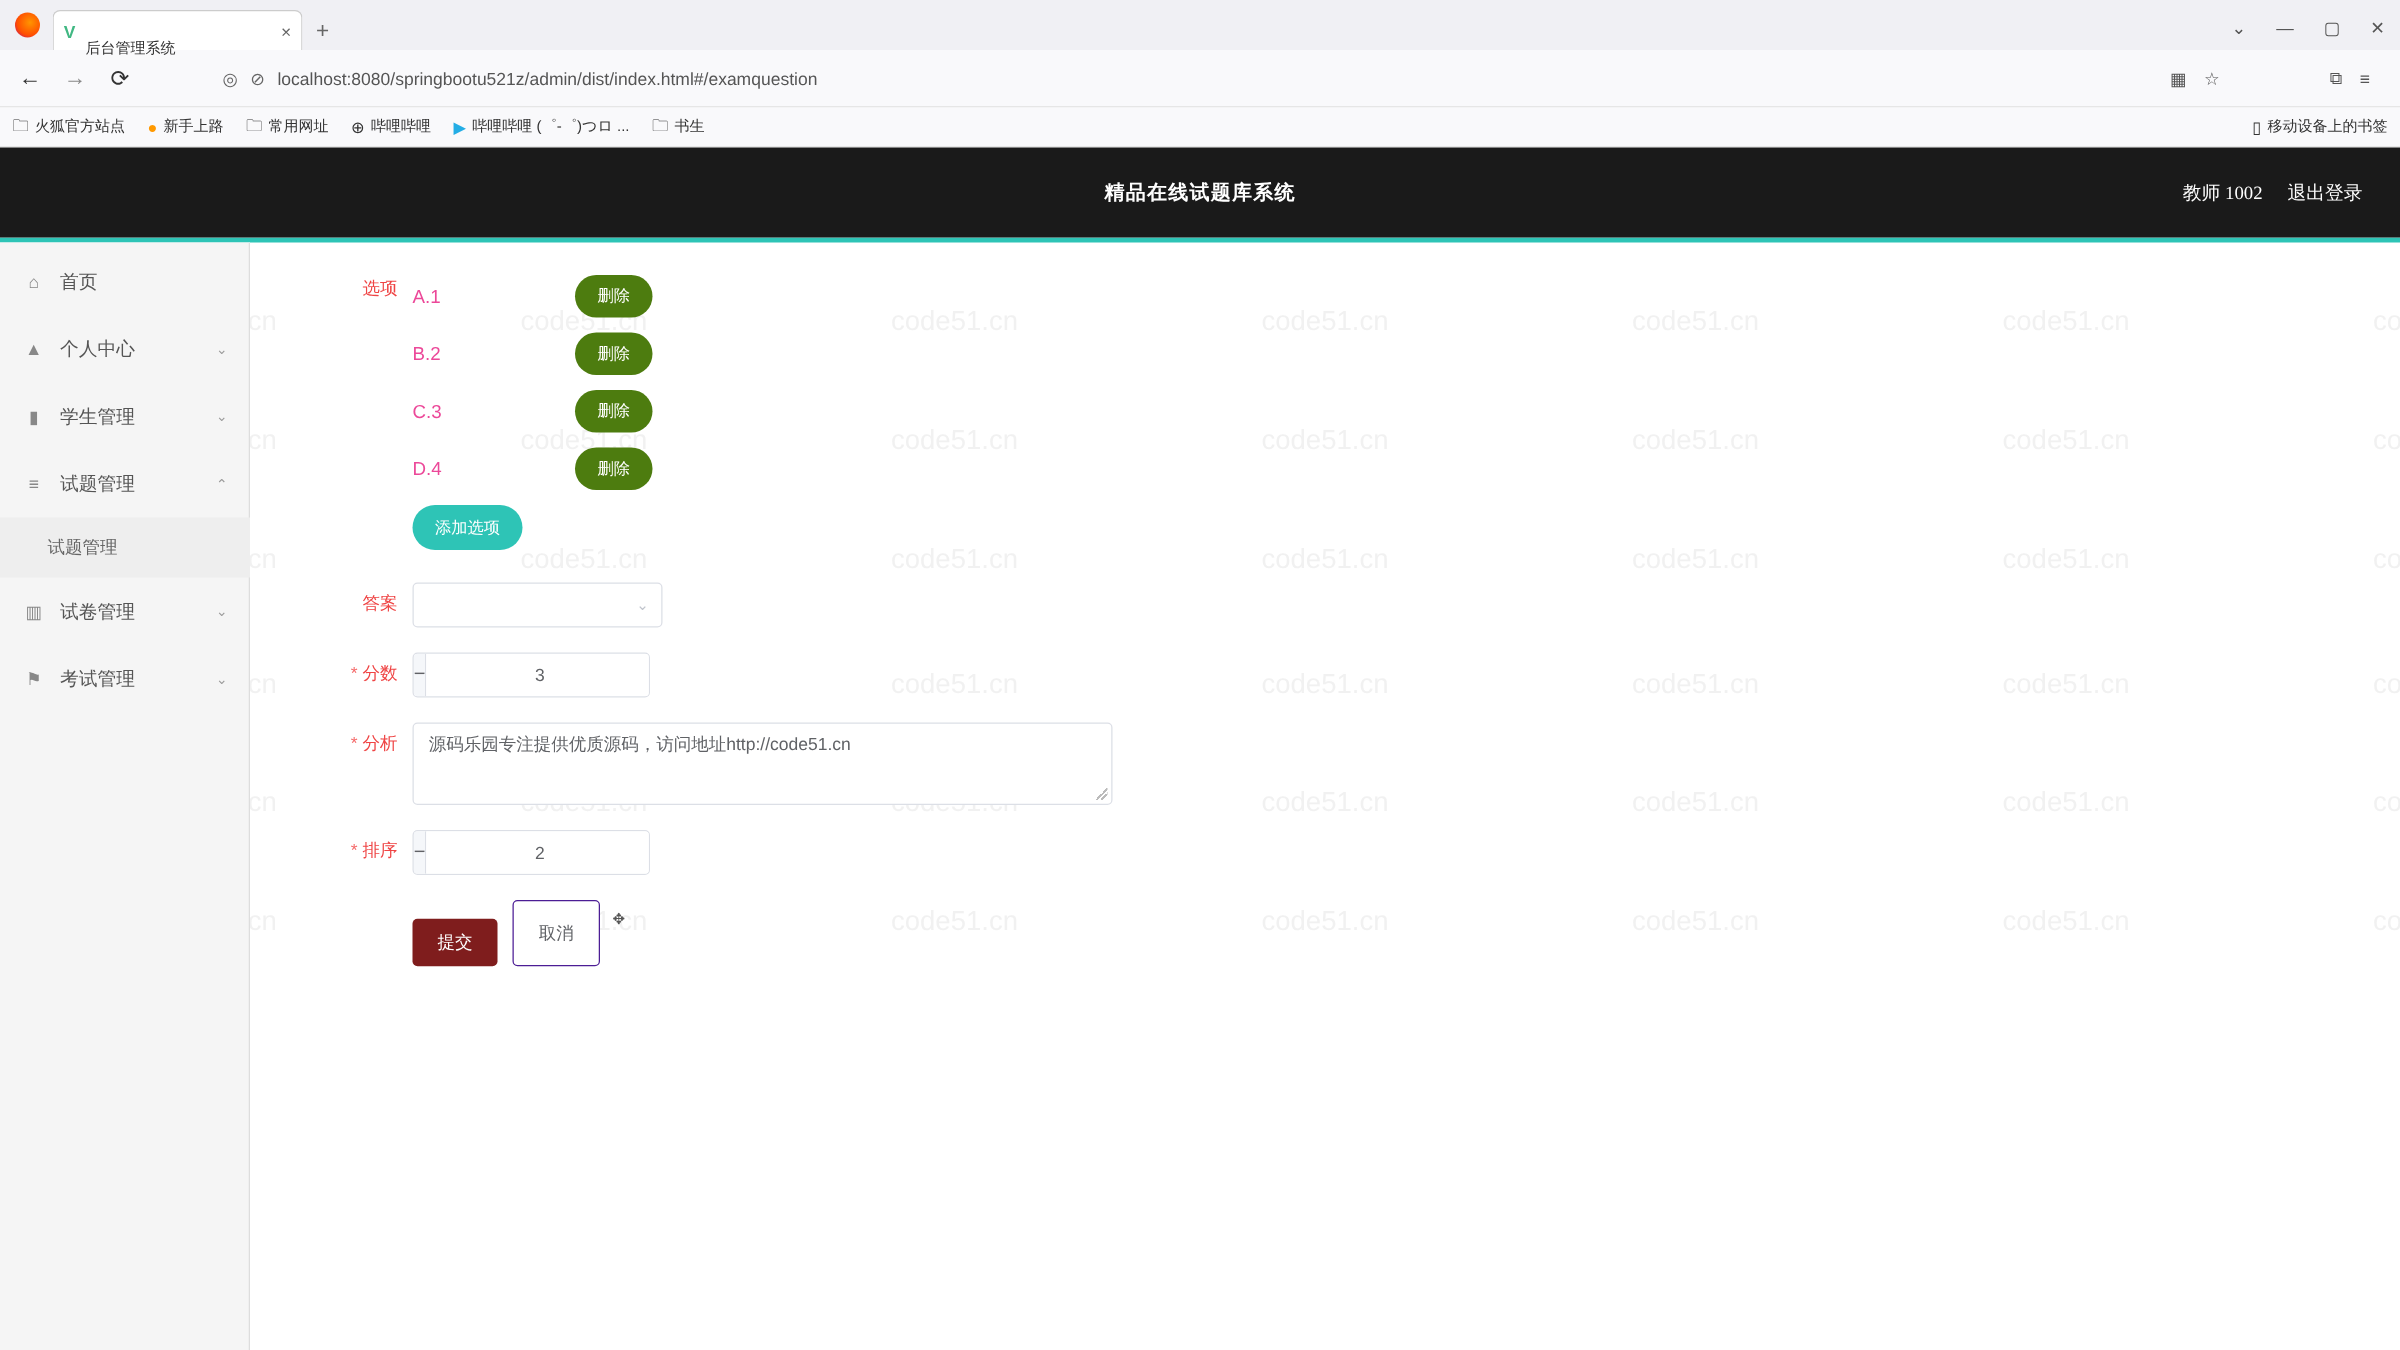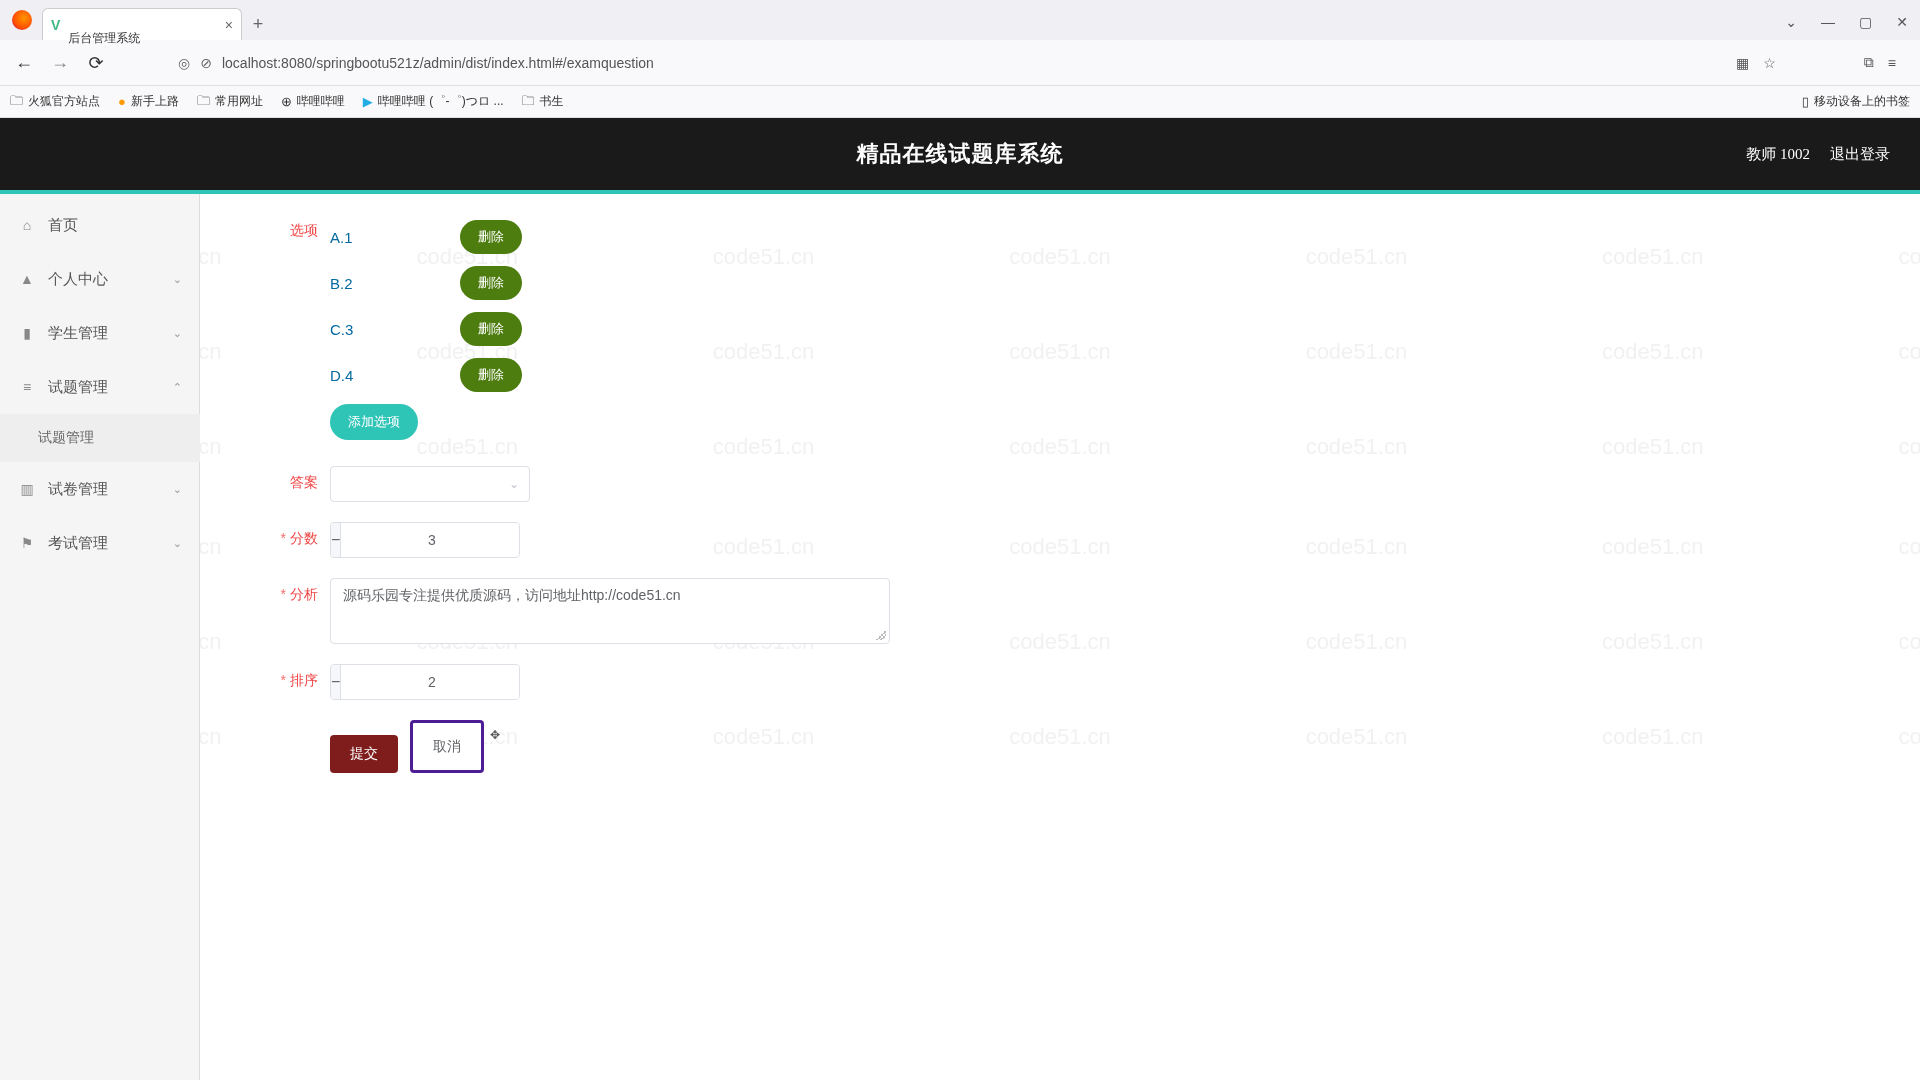--- a/index.html
+++ b/index.html
@@ -26,21 +26,21 @@
   .addr-field .url-text { flex: 1; }
   .addr-right { display: flex; align-items: center; gap: 14px; color: #555; padding-right: 14px; }
 
   .bookmark-bar { height: 32px; background: #f9f9fb; border-bottom: 1px solid #e0e0e0; display: flex; align-items: center; padding: 0 10px; gap: 18px; font-size: 12px; color: #333; }
   .bookmark-item { display: flex; align-items: center; gap: 5px; cursor: pointer; }
   .bookmark-item .bm-icon { font-size: 13px; }
   .bookmark-right { margin-left: auto; }
 
   
   .app-header { height: 72px; background: #1a1a1a; color: #fff; display: flex; align-items: center; position: relative; }
-  .app-title { position: absolute; left: 50%; transform: translateX(-50%); font-size: 22px; font-weight: 600; letter-spacing: 1px; }
+  .app-title { position: absolute; left: 50%; transform: translateX(-50%); font-size: 16px; font-weight: 600; letter-spacing: 1px; }
   .header-right { margin-left: auto; display: flex; gap: 20px; padding-right: 30px; font-size: 15px; }
   .header-right span { cursor: pointer; font-family: Liberation Serif, serif; }
   .teal-line { height: 4px; background: #2ec4b6; }
 
   
   .layout { display: flex; min-height: calc(100vh - 194px); }
   .sidebar { width: 200px; background: #f5f5f5; box-shadow: inset -1px 0 0 #ddd; padding-top: 4px; }
   .menu-item { height: 54px; display: flex; align-items: center; padding: 0 18px; gap: 12px; color: #555; cursor: pointer; font-size: 15px; position: relative; }
   .menu-item .mi-icon { width: 18px; text-align: center; color: #888; font-size: 14px; }
   .menu-item .chevron { margin-left: auto; font-size: 11px; color: #999; }
@@ -53,38 +53,38 @@
   .wm-center { position: absolute; left: 50%; top: 42%; transform: translate(-50%, -50%); color: #e02020; font-size: 32px; font-weight: 500; z-index: 20; pointer-events: none; letter-spacing: 1px; }
 
   
   .form { position: relative; z-index: 10; }
   .form-row { display: flex; align-items: flex-start; margin-bottom: 18px; }
   .form-label { width: 90px; text-align: right; padding-right: 12px; padding-top: 8px; color: #ef4444; font-size: 14px; position: relative; }
   .form-label.required::before { content: "*"; color: #f56c6c; margin-right: 4px; }
   .form-content { flex: 1; }
 
   .option-row { display: flex; align-items: center; height: 46px; }
-  .option-label { width: 130px; font-size: 15px; color: #0369a1; }
+  .option-label { width: 130px; font-size: 15px; color: #ec4899; }
   .btn-pill { background: #4d7c0f; color: #fff; border: none; border-radius: 20px; padding: 8px 18px; font-size: 13px; cursor: pointer; }
   .btn-pill-green { background: #2ec4b6; color: #fff; border: none; border-radius: 20px; padding: 9px 18px; font-size: 13px; cursor: pointer; }
 
   .select-box { width: 200px; height: 36px; border: 1px solid #dcdfe6; border-radius: 4px; display: flex; align-items: center; padding: 0 10px; color: #999; cursor: pointer; position: relative; }
   .select-box .sel-chev { margin-left: auto; color: #c0c4cc; font-size: 12px; }
 
   .number-input { display: flex; width: 190px; height: 36px; border: 1px solid #dcdfe6; border-radius: 4px; overflow: hidden; }
   .number-input button { width: 38px; background: #f5f7fa; border: none; color: #606266; font-size: 16px; cursor: pointer; }
   .number-input button:first-child { border-right: 1px solid #dcdfe6; }
   .number-input button:last-child { border-left: 1px solid #dcdfe6; }
   .number-input input { flex: 1; border: none; text-align: center; font-size: 14px; color: #606266; outline: none; }
 
   .textarea-box { width: 560px; min-height: 66px; border: 1px solid #dcdfe6; border-radius: 4px; padding: 8px 12px; font-size: 14px; color: #606266; resize: both; position: relative; background: #fff; }
   .textarea-box::after { content: ""; position: absolute; right: 3px; bottom: 3px; width: 10px; height: 10px; background: linear-gradient(135deg, transparent 50%, #bbb 50%, #bbb 60%, transparent 60%, transparent 70%, #bbb 70%, #bbb 80%, transparent 80%); }
 
   .btn-primary { background: #7f1d1d; color: #fff; border: none; border-radius: 4px; padding: 10px 20px; font-size: 14px; cursor: pointer; margin-top: 15px; }
-  .btn-default { background: #fff; color: #606266; border: 3px solid #4c1d95; border-radius: 4px; padding: 9px 20px; font-size: 14px; cursor: pointer; }
+  .btn-default { background: #fff; color: #606266; border: 1px solid #4c1d95; border-radius: 4px; padding: 9px 20px; font-size: 14px; cursor: pointer; }
 
   .cursor-icon { position: absolute; left: 290px; top: 534px; font-size: 12px; color: #555; z-index: 30; pointer-events: none; }
 </style>
 </head>
 <body>
 
 <div class="browser-chrome">
   <div class="tab-bar">
     <div class="ff-icon"></div>
     <div class="tab">

